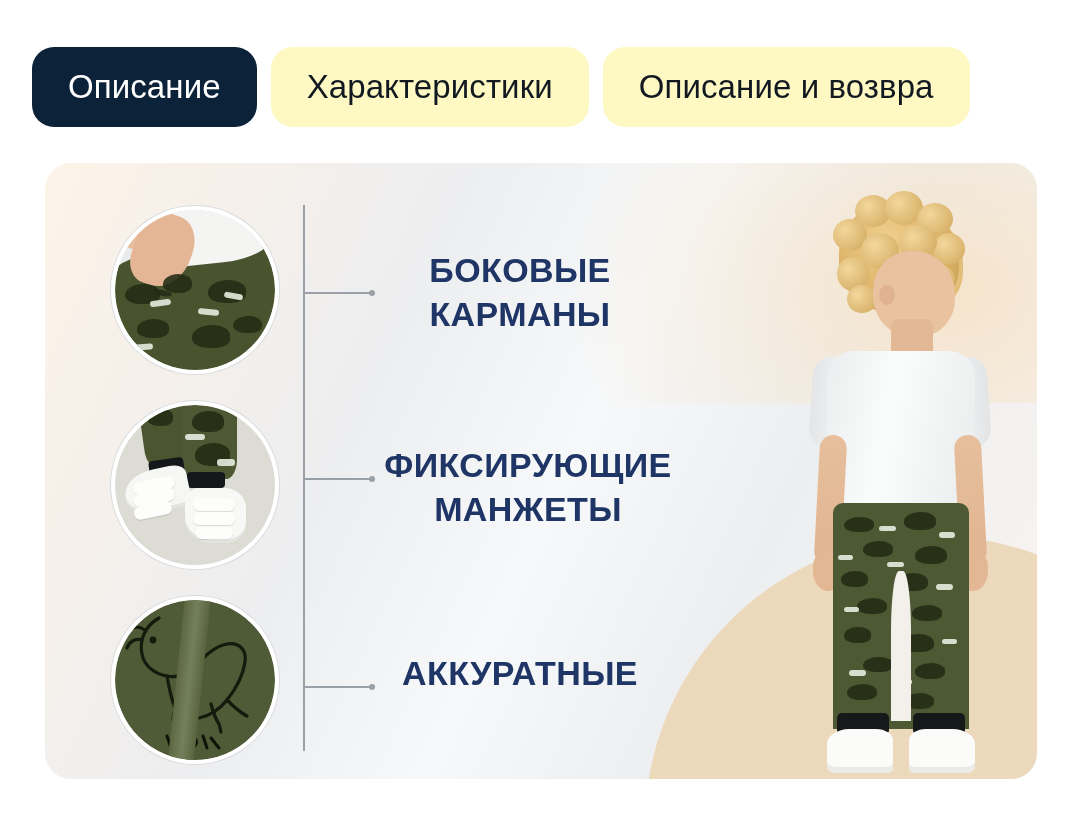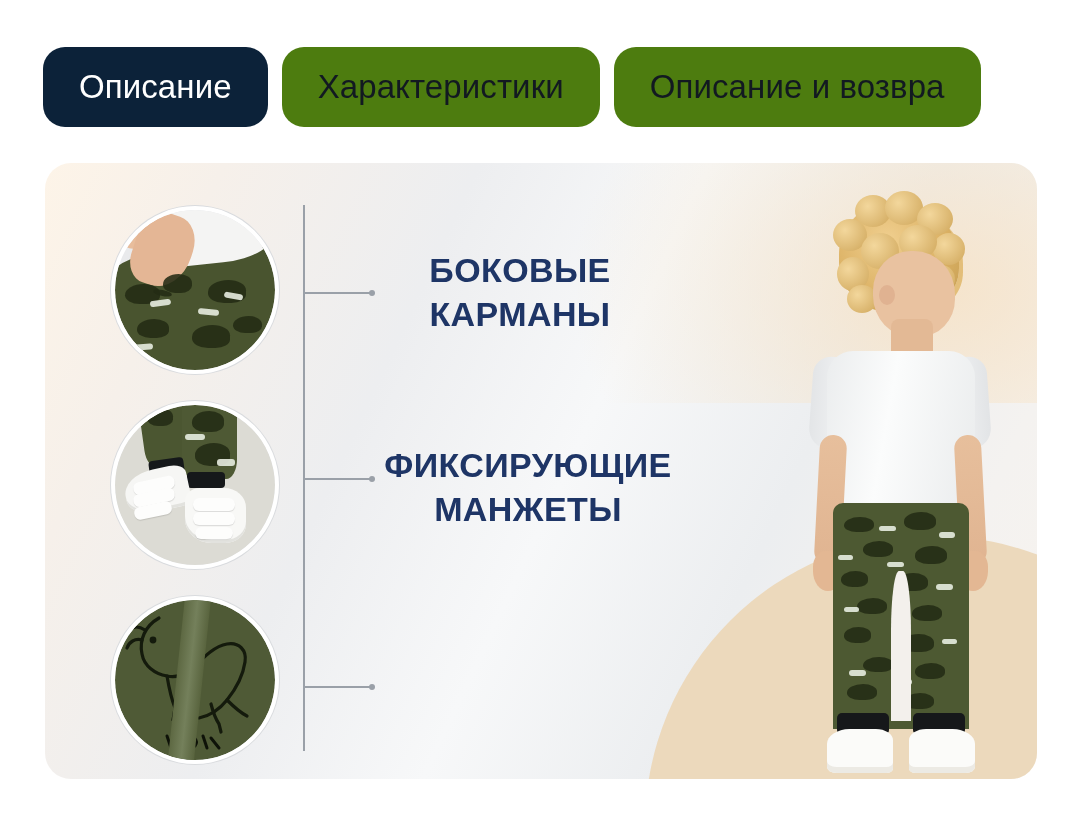--- a/index.html
+++ b/index.html
@@ -32,30 +32,30 @@
 
   .tabs {
     position: absolute;
     left: 0;
     top: 46px;
     width: 1080px;
     height: 82px;
     display: flex;
     align-items: center;
     gap: 14px;
-    padding-left: 43px;
+    padding-left: 32px;
     overflow: hidden;
   }
 
   .tab {
     flex: 0 0 auto;
     height: 80px;
     border: none;
     border-radius: 22px;
-    background: #4d7c0f;
+    background: #fef9c3;
     color: #121921;
     font-family: "Liberation Sans", sans-serif;
     font-size: 33px;
     letter-spacing: 0.1px;
     line-height: 80px;
     padding: 0 36px;
     white-space: nowrap;
     cursor: pointer;
   }
   .tab.active {
@@ -459,20 +459,21 @@
       <div>ФИКСИРУЮЩИЕ</div>
       <div>МАНЖЕТЫ</div>
     </div>
 
     <div class="feature-label fl-1">
       <div>БОКОВЫЕ</div>
       <div>КАРМАНЫ</div>
     </div>
 
     <div class="feature-label fl-3">
+      <div>АККУРАТНЫЕ</div>
     </div>
 
     <div class="model">
       <div class="m-hair"></div>
       <div class="m-curl" style="left:100px; top:46px;  width:34px; height:32px;"></div>
       <div class="m-curl" style="left:122px; top:22px;  width:36px; height:32px;"></div>
       <div class="m-curl" style="left:152px; top:18px;  width:38px; height:34px;"></div>
       <div class="m-curl" style="left:184px; top:30px;  width:36px; height:32px;"></div>
       <div class="m-curl" style="left:200px; top:60px;  width:32px; height:32px;"></div>
       <div class="m-curl" style="left:104px; top:84px;  width:32px; height:34px;"></div>

